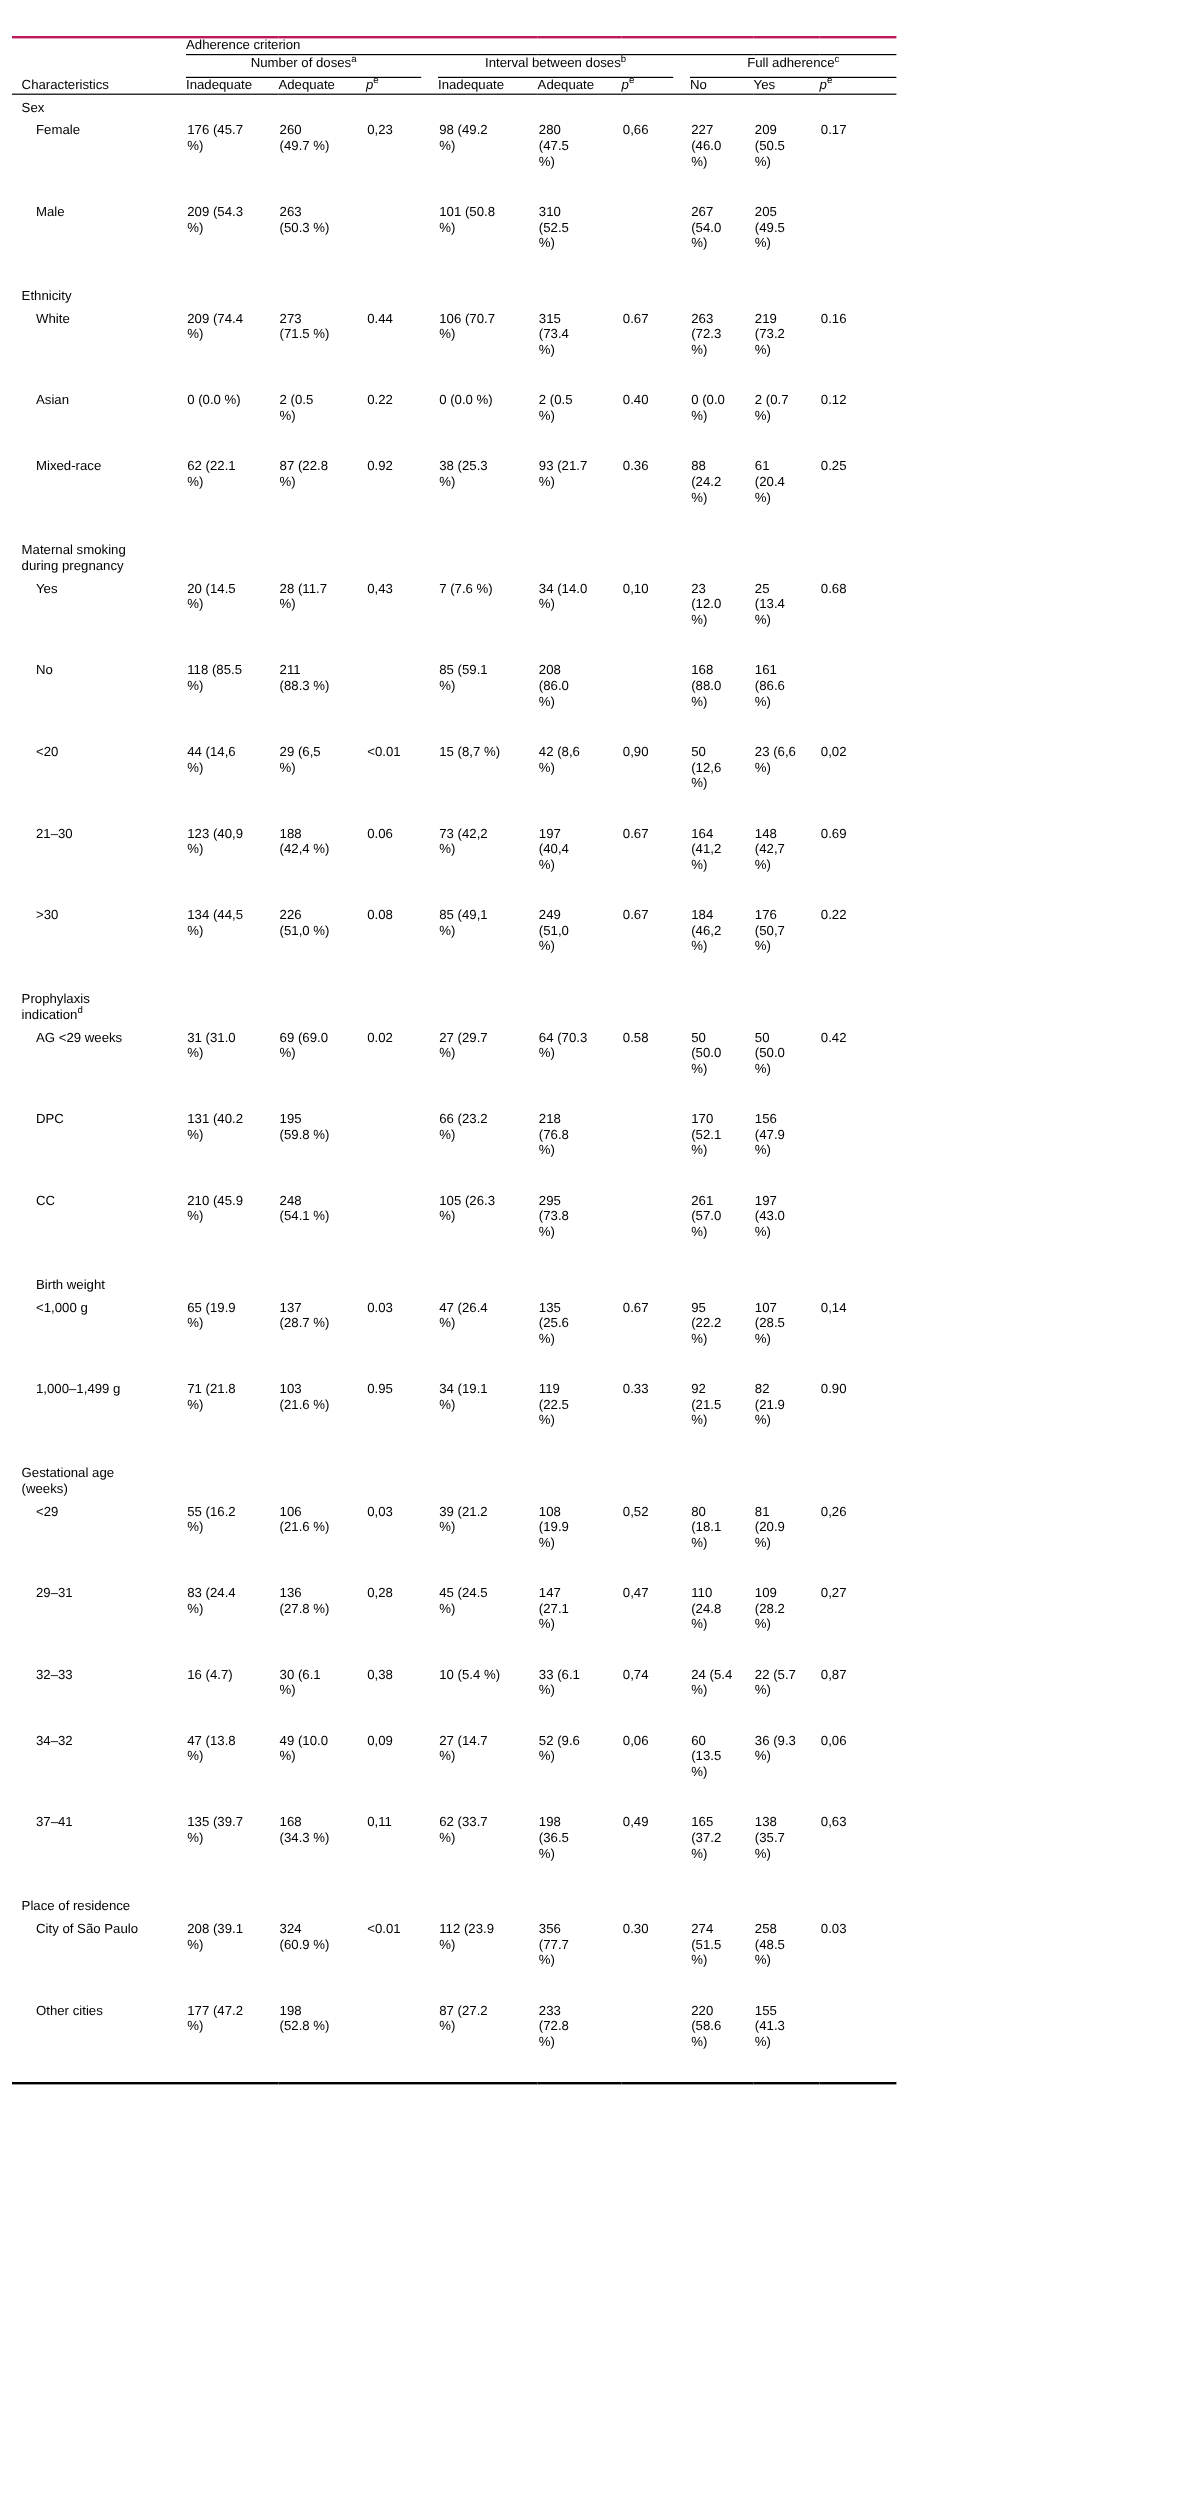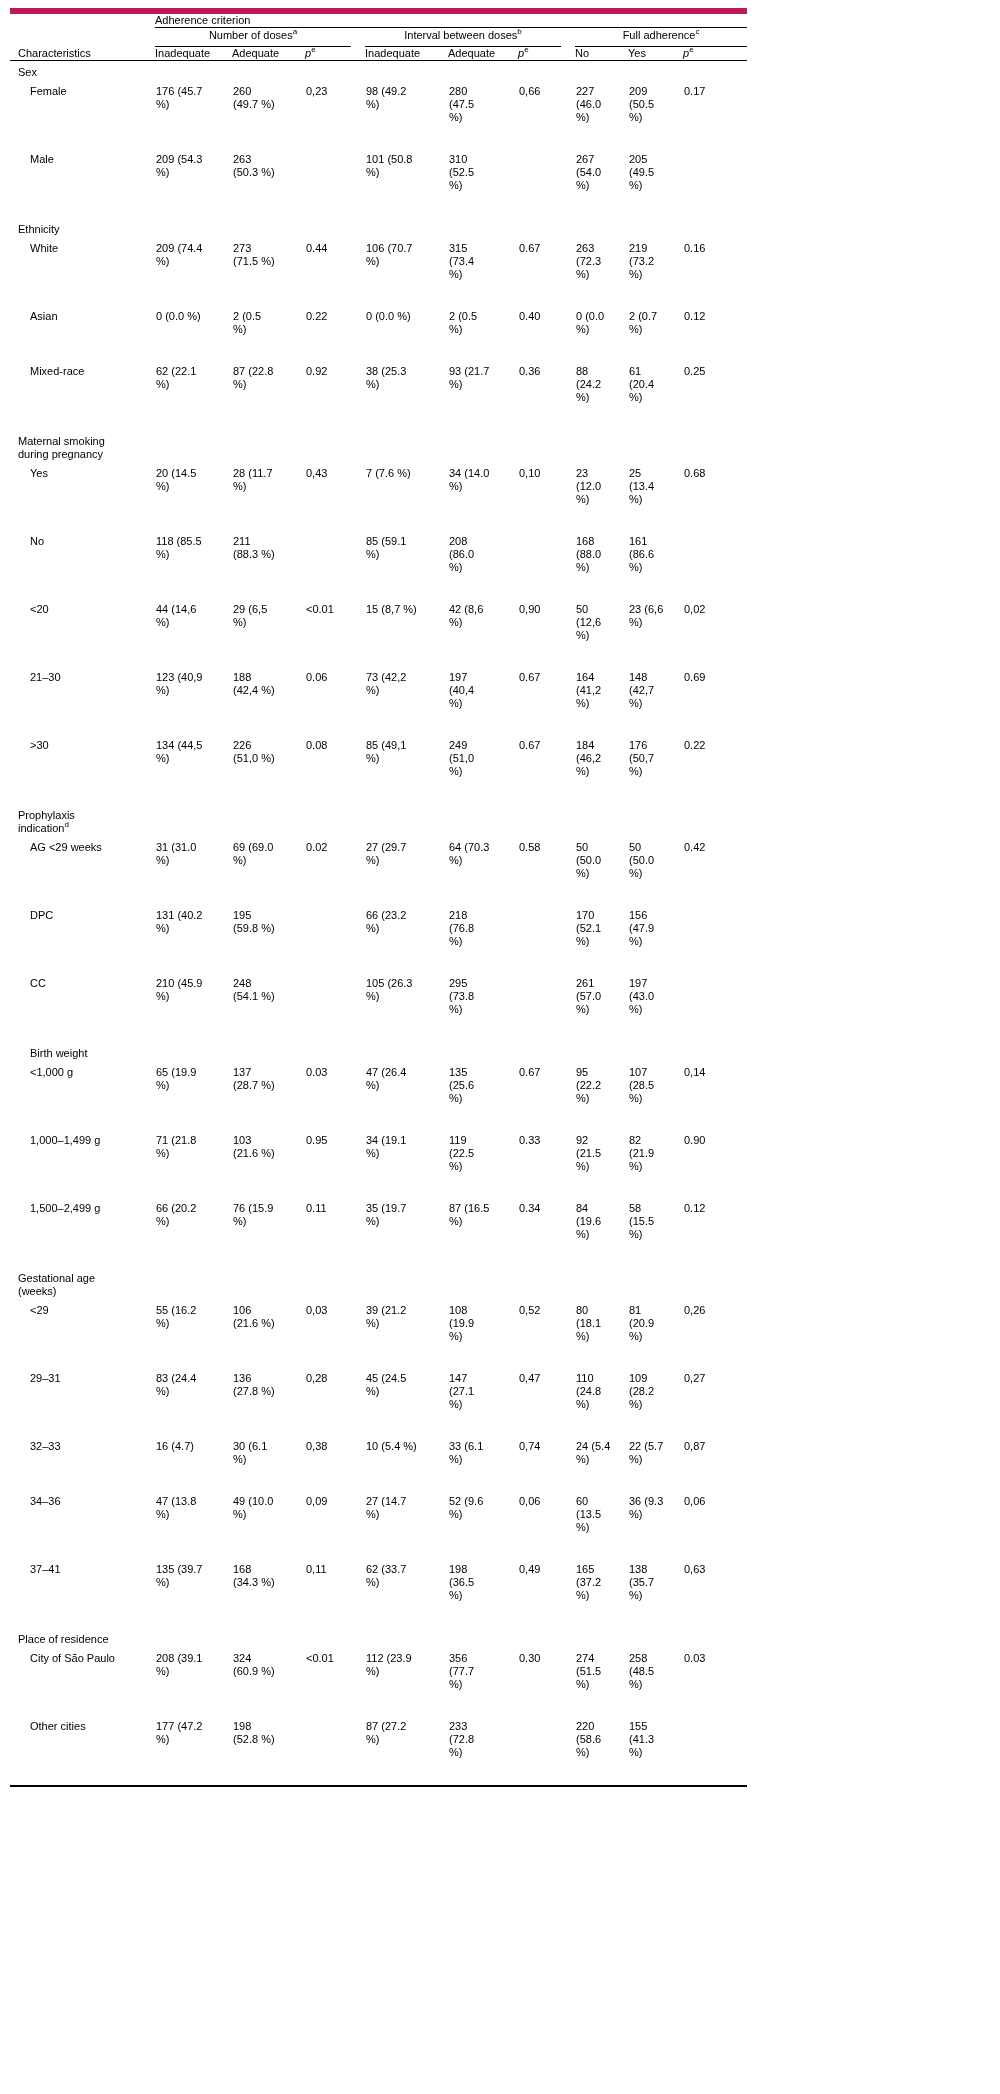--- a/index.html
+++ b/index.html
@@ -13,24 +13,25 @@
   .page {
     width: 1000px;
     min-height: 2094px;
     padding: 8px 0 20px 10px;
     background: #ffffff;
   }
   table.adh {
     border-collapse: collapse;
     table-layout: fixed;
     width: 737px;
-    border-top: 6px solid #be185d;
+    border-top: 2px solid #be185d;
     border-bottom: 2px solid #000;
     font-size: 11px;
     line-height: 13px;
+    margin-top: 22px;
   }
   table.adh th { font-weight: normal; text-align: left; vertical-align: bottom; padding: 0; }
   .top-span { border-bottom: 1px solid #000; text-align: center; padding: 3px 0 4px; }
   .group-th { padding-top: 3px; }
   .grule { border-bottom: 1px solid #000; text-align: center; padding: 1px 0 4px; margin-right: 14px; }
   .group-th.last .grule { margin-right: 0; }
   .colhead-row th { border-bottom: 1px solid #000; padding: 4px 2px 6px 0; vertical-align: bottom; }
   .colhead-row th.char { padding-left: 8px; }
   .section-row td { padding: 5px 0 3px 8px; vertical-align: top; }
   .section-label { max-width: 106px; }
@@ -326,34 +327,20 @@
           <td>71 (21.8 %)</td>
           <td>103 (21.6 %)</td>
           <td>0.95</td>
           <td>34 (19.1 %)</td>
           <td>119 (22.5 %)</td>
           <td>0.33</td>
           <td>92 (21.5 %)</td>
           <td>82 (21.9 %)</td>
           <td>0.90</td>
         </tr>
-        <tr class="data-row">
-          <td class="row-label-cell">
-            <div class="row-label">1,500–2,499 g</div>
-          </td>
-          <td>66 (20.2 %)</td>
-          <td>76 (15.9 %)</td>
-          <td>0.11</td>
-          <td>35 (19.7 %)</td>
-          <td>87 (16.5 %)</td>
-          <td>0.34</td>
-          <td>84 (19.6 %)</td>
-          <td>58 (15.5 %)</td>
-          <td>0.12</td>
-        </tr>
         <tr class="section-row">
           <td colspan="10">
             <div class="section-label"><span>Gestational age (weeks)</span></div>
           </td>
         </tr>
         <tr class="data-row">
           <td class="row-label-cell">
             <div class="row-label">&lt;29</div>
           </td>
           <td>55 (16.2 %)</td>
@@ -389,21 +376,21 @@
           <td>0,38</td>
           <td>10 (5.4 %)</td>
           <td>33 (6.1 %)</td>
           <td>0,74</td>
           <td>24 (5.4 %)</td>
           <td>22 (5.7 %)</td>
           <td>0,87</td>
         </tr>
         <tr class="data-row">
           <td class="row-label-cell">
-            <div class="row-label">34–36</div>
+            <div class="row-label">34–32</div>
           </td>
           <td>47 (13.8 %)</td>
           <td>49 (10.0 %)</td>
           <td>0,09</td>
           <td>27 (14.7 %)</td>
           <td>52 (9.6 %)</td>
           <td>0,06</td>
           <td>60 (13.5 %)</td>
           <td>36 (9.3 %)</td>
           <td>0,06</td>

